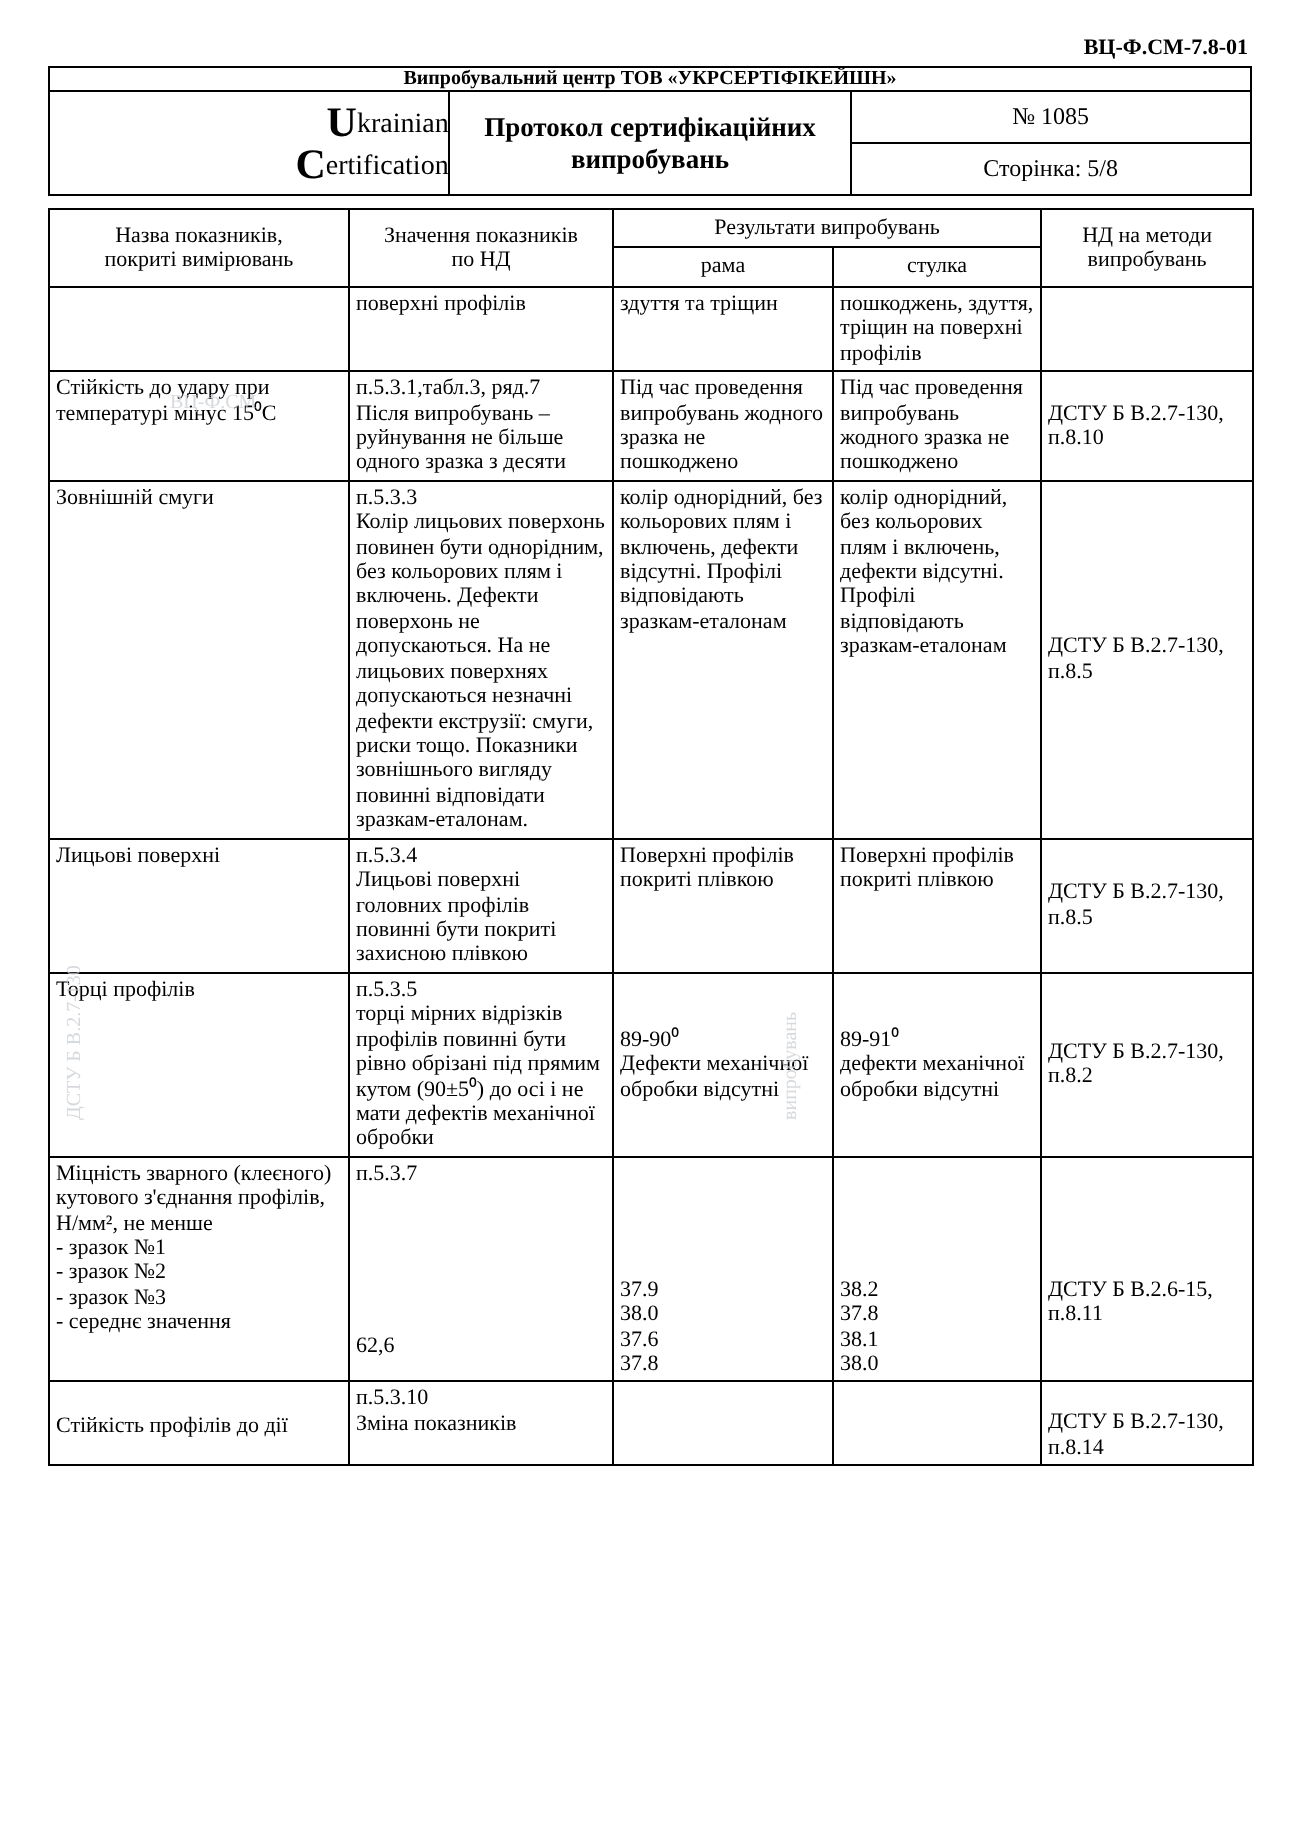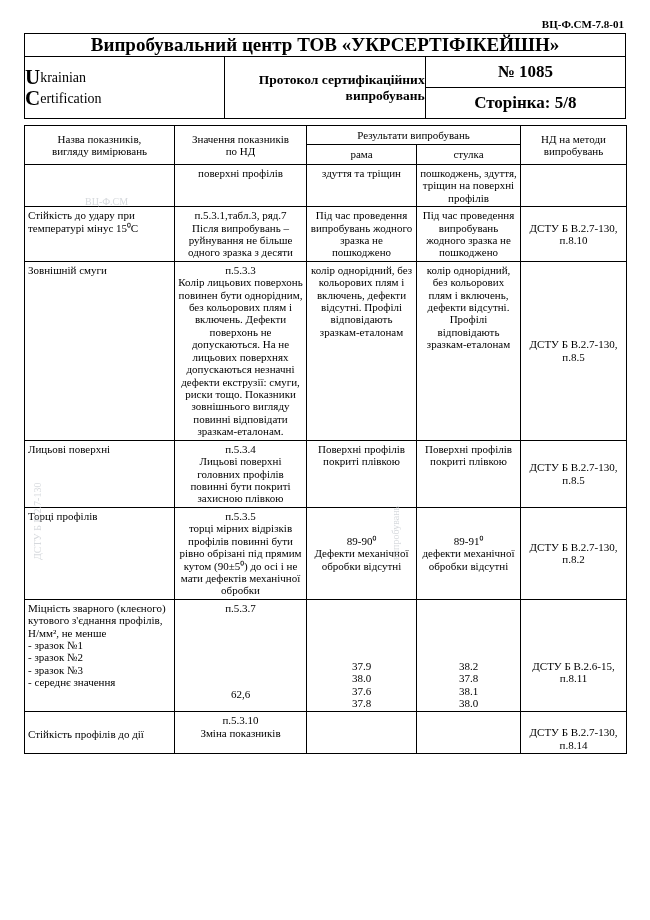--- a/index.html
+++ b/index.html
@@ -37,56 +37,56 @@
     table-layout: fixed;
   }
   .hdr-table td {
     border: 1px solid #000;
     padding: 0;
     vertical-align: middle;
   }
   .hdr-title {
     text-align: center;
     font-weight: bold;
-    font-size: 19px;
+    font-size: 10px;
     padding: 4px 2px 5px 2px;
   }
   .logo-cell {
     width: 175px;
-    text-align: left;
+    text-align: right;
     padding: 4px 0 4px 8px;
     margin-left: 28px;
   }
   .logo-line {
     font-family: "Liberation Serif", serif;
     font-size: 14px;
     line-height: 1.12;
     white-space: nowrap;
   }
   .logo-line .cap {
     font-size: 21px;
     font-weight: bold;
     line-height: 1;
     vertical-align: -2px;
   }
   .proto-cell {
-    text-align: right;
+    text-align: center;
     font-weight: bold;
     font-size: 13.5px;
     padding: 6px 4px;
   }
   .meta-cell {
     width: 96px;
     padding: 0;
   }
   .meta-box {
     border-bottom: 1px solid #000;
     text-align: center;
-    font-weight: bold;
-    font-size: 17px;
+    font-weight: normal;
+    font-size: 12px;
     padding: 5px 2px 5px 2px;
   }
   .meta-box.last {
     border-bottom: none;
     text-align: center;
   }
 
   
   .data-table {
     width: 602px;
@@ -108,21 +108,21 @@
     padding: 3px 2px !important;
     font-size: 11px;
     margin-top: 23px;
   }
   .c-name   { width: 150px; }
   .c-value  { width: 132px; }
   .c-frame  { width: 110px; }
   .c-sash   { width: 104px; }
   .c-nd     { width: 106px; }
 
-  .ctr { text-align: center; }
+  .ctr { }
   .mid { vertical-align: middle !important; }
 
   .ghost {
     position: absolute;
     color: #c9cdd2;
     font-size: 10px;
     font-family: "Liberation Serif", serif;
     pointer-events: none;
     opacity: .75;
   }
@@ -162,21 +162,21 @@
       <col class="c-name">
         <col class="c-value">
         <col class="c-frame">
         <col class="c-sash">
         <col class="c-nd">
     </colgroup>
     <tbody>
         <tr>
       <td rowspan="2" class="colhead">
         <div>Назва показників,</div>
-        <div>вигляду вимірювань</div>
+        <div>покриті вимірювань</div>
       </td>
       <td rowspan="2" class="colhead">
         <div>Значення показників</div>
         <div>по НД</div>
       </td>
       <td colspan="2" class="colhead">Результати випробувань</td>
       <td rowspan="2" class="colhead">
         <div>НД на методи</div>
         <div>випробувань</div>
       </td>

